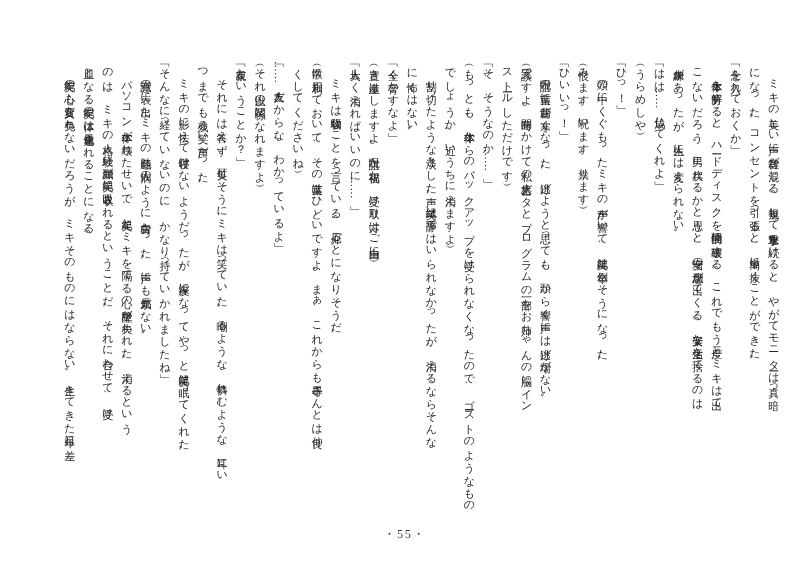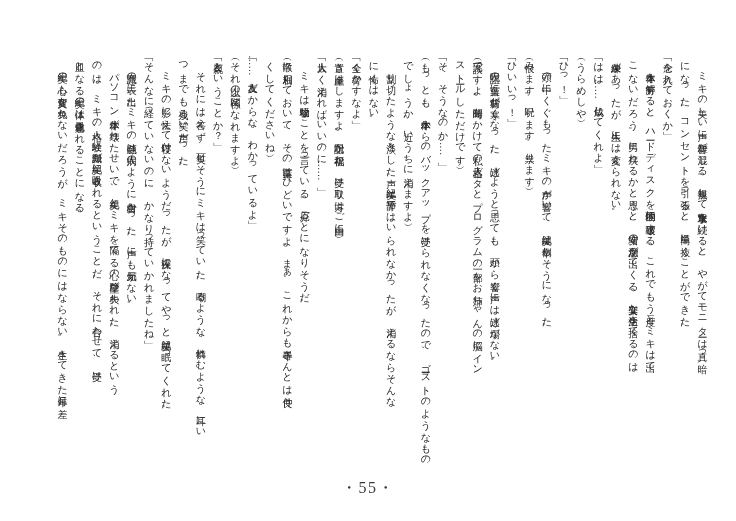--- a/index.html
+++ b/index.html
@@ -30,21 +30,21 @@
   .line {
     margin: 0;
     white-space: pre;
   }
   .page-number {
     position: absolute;
     left: 0;
     right: 0;
     top: 478px;
     text-align: center;
-    font-size: 16px;
+    font-size: 11px;
     letter-spacing: 1.5px;
     color: #3a3a3a;
   }
 </style>
 </head>
 <body>
 
 <div class="page">
   <div class="text-block" id="lines-container">
       <div class="line">　ミキの美しい声に雑音が混じる。無視して水攻撃を続けると、やがてモニターは真っ暗</div>

